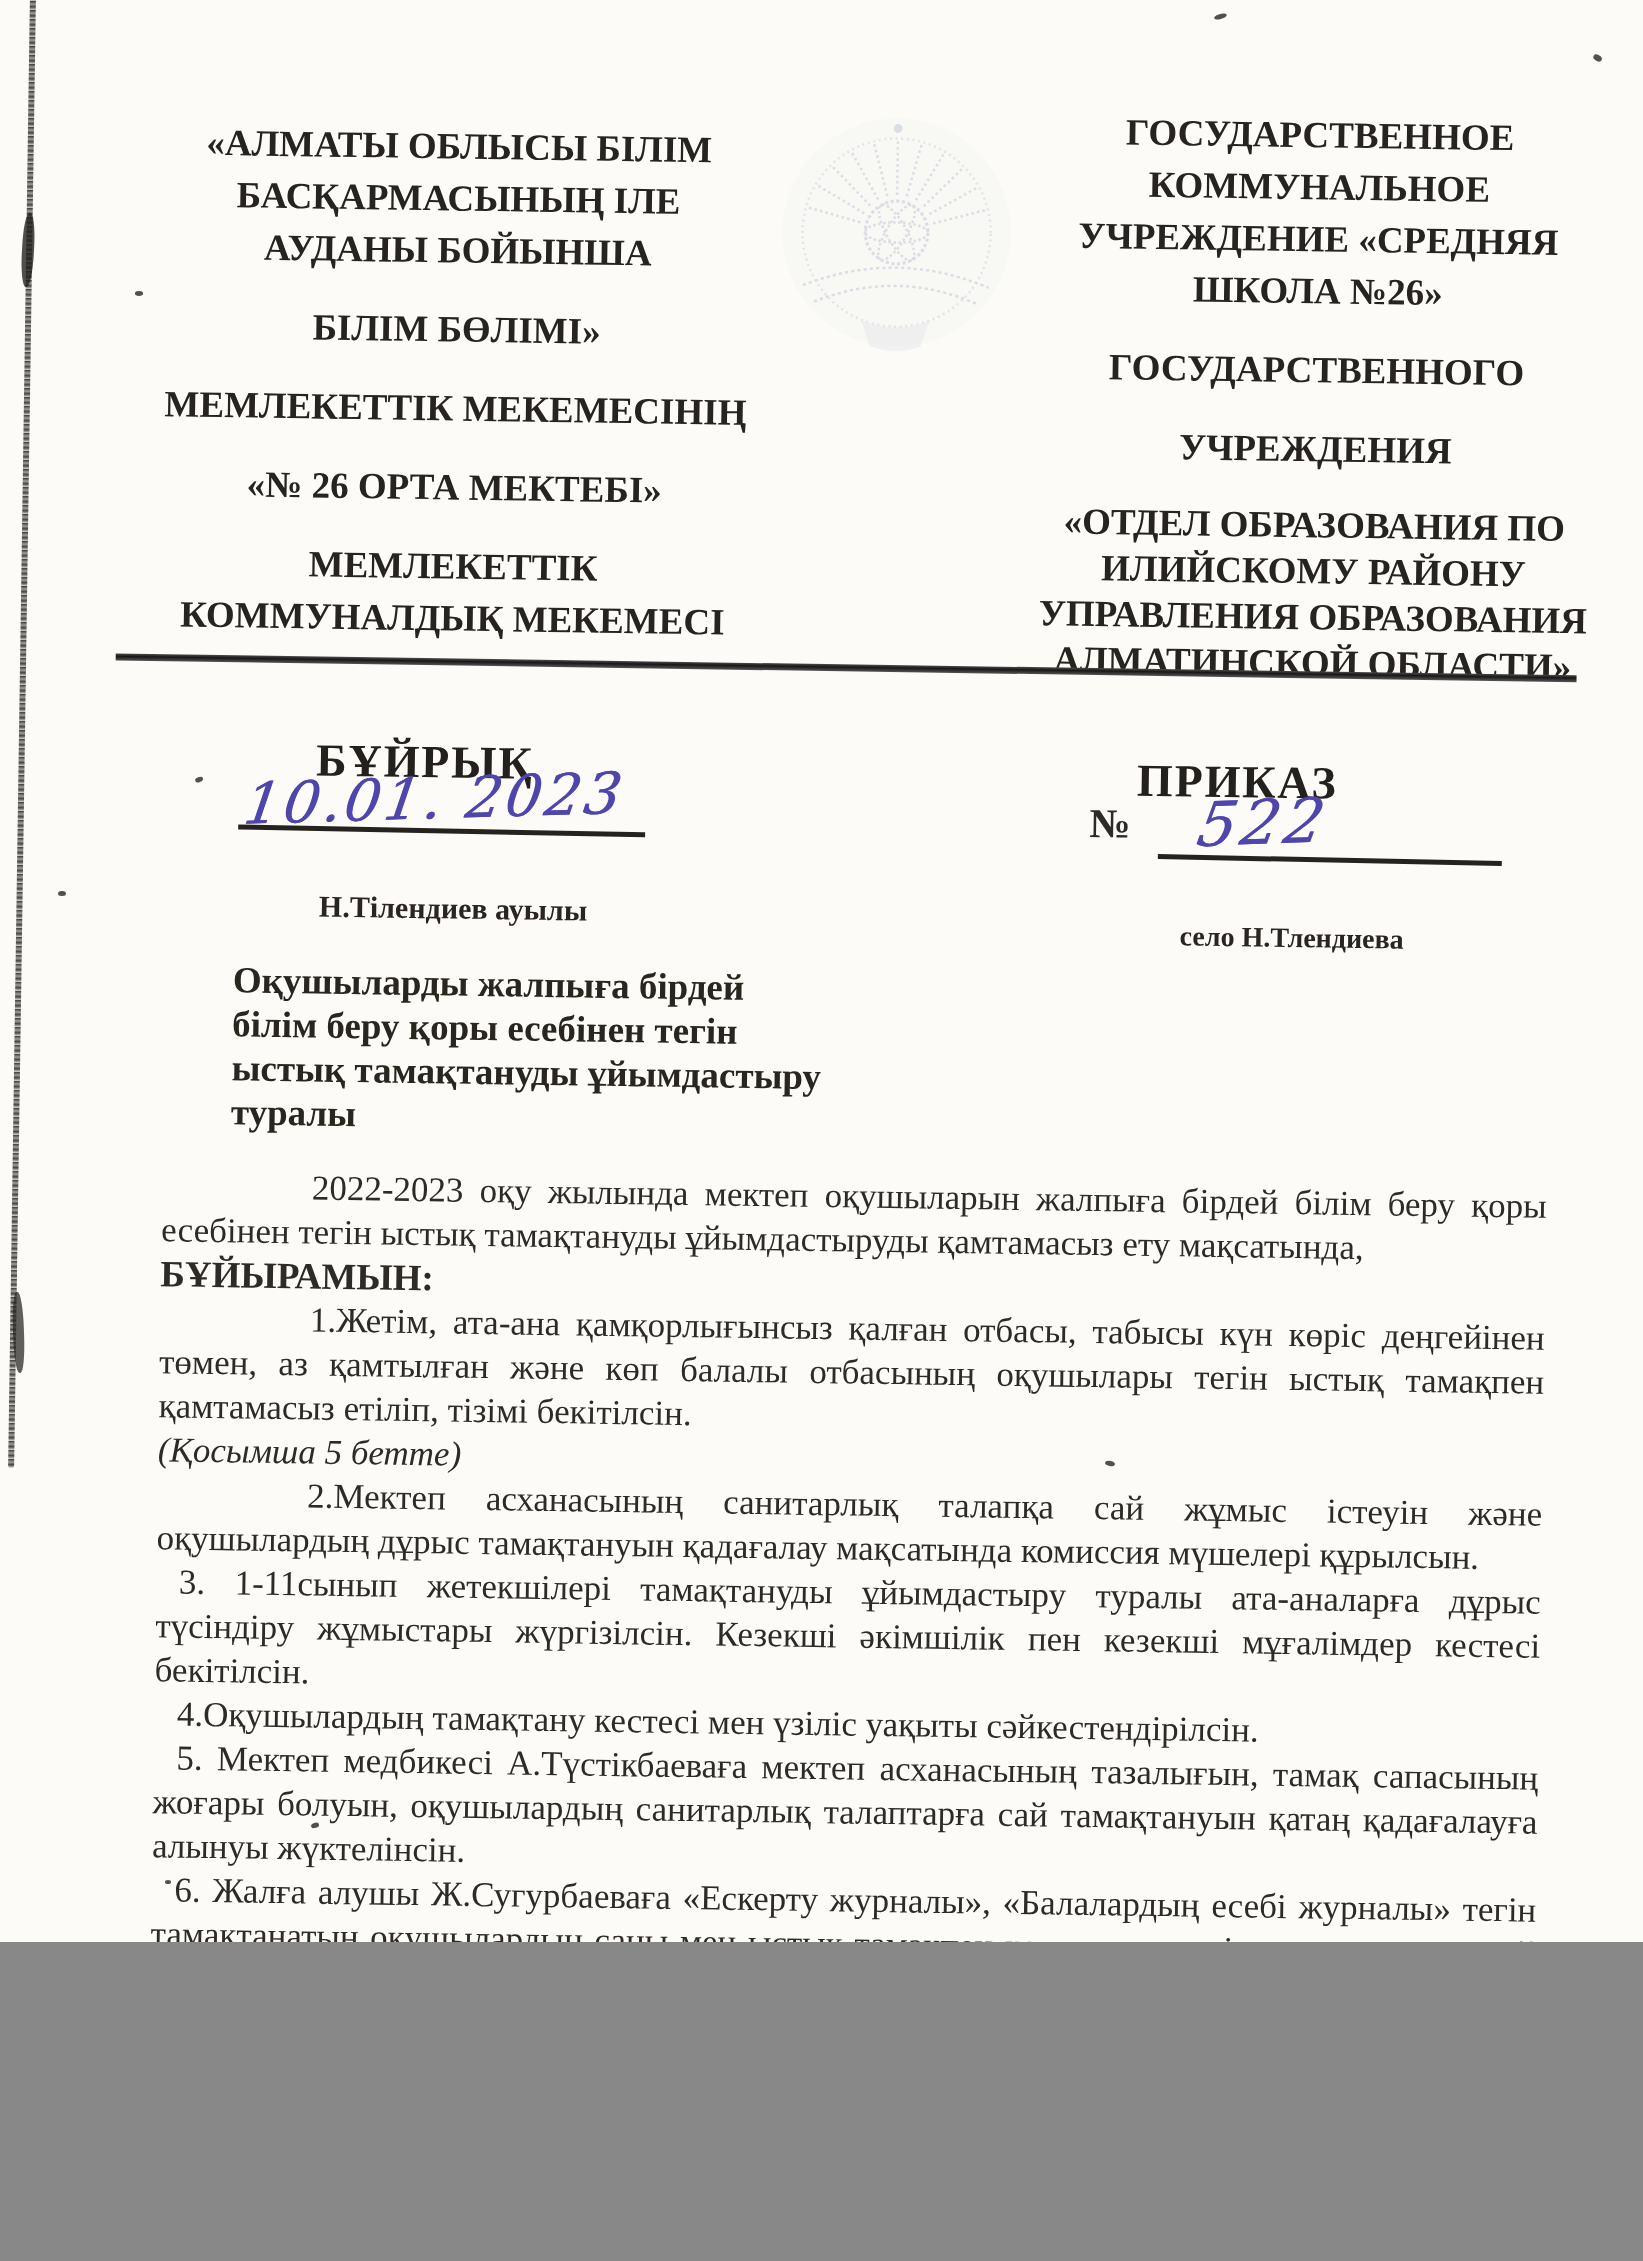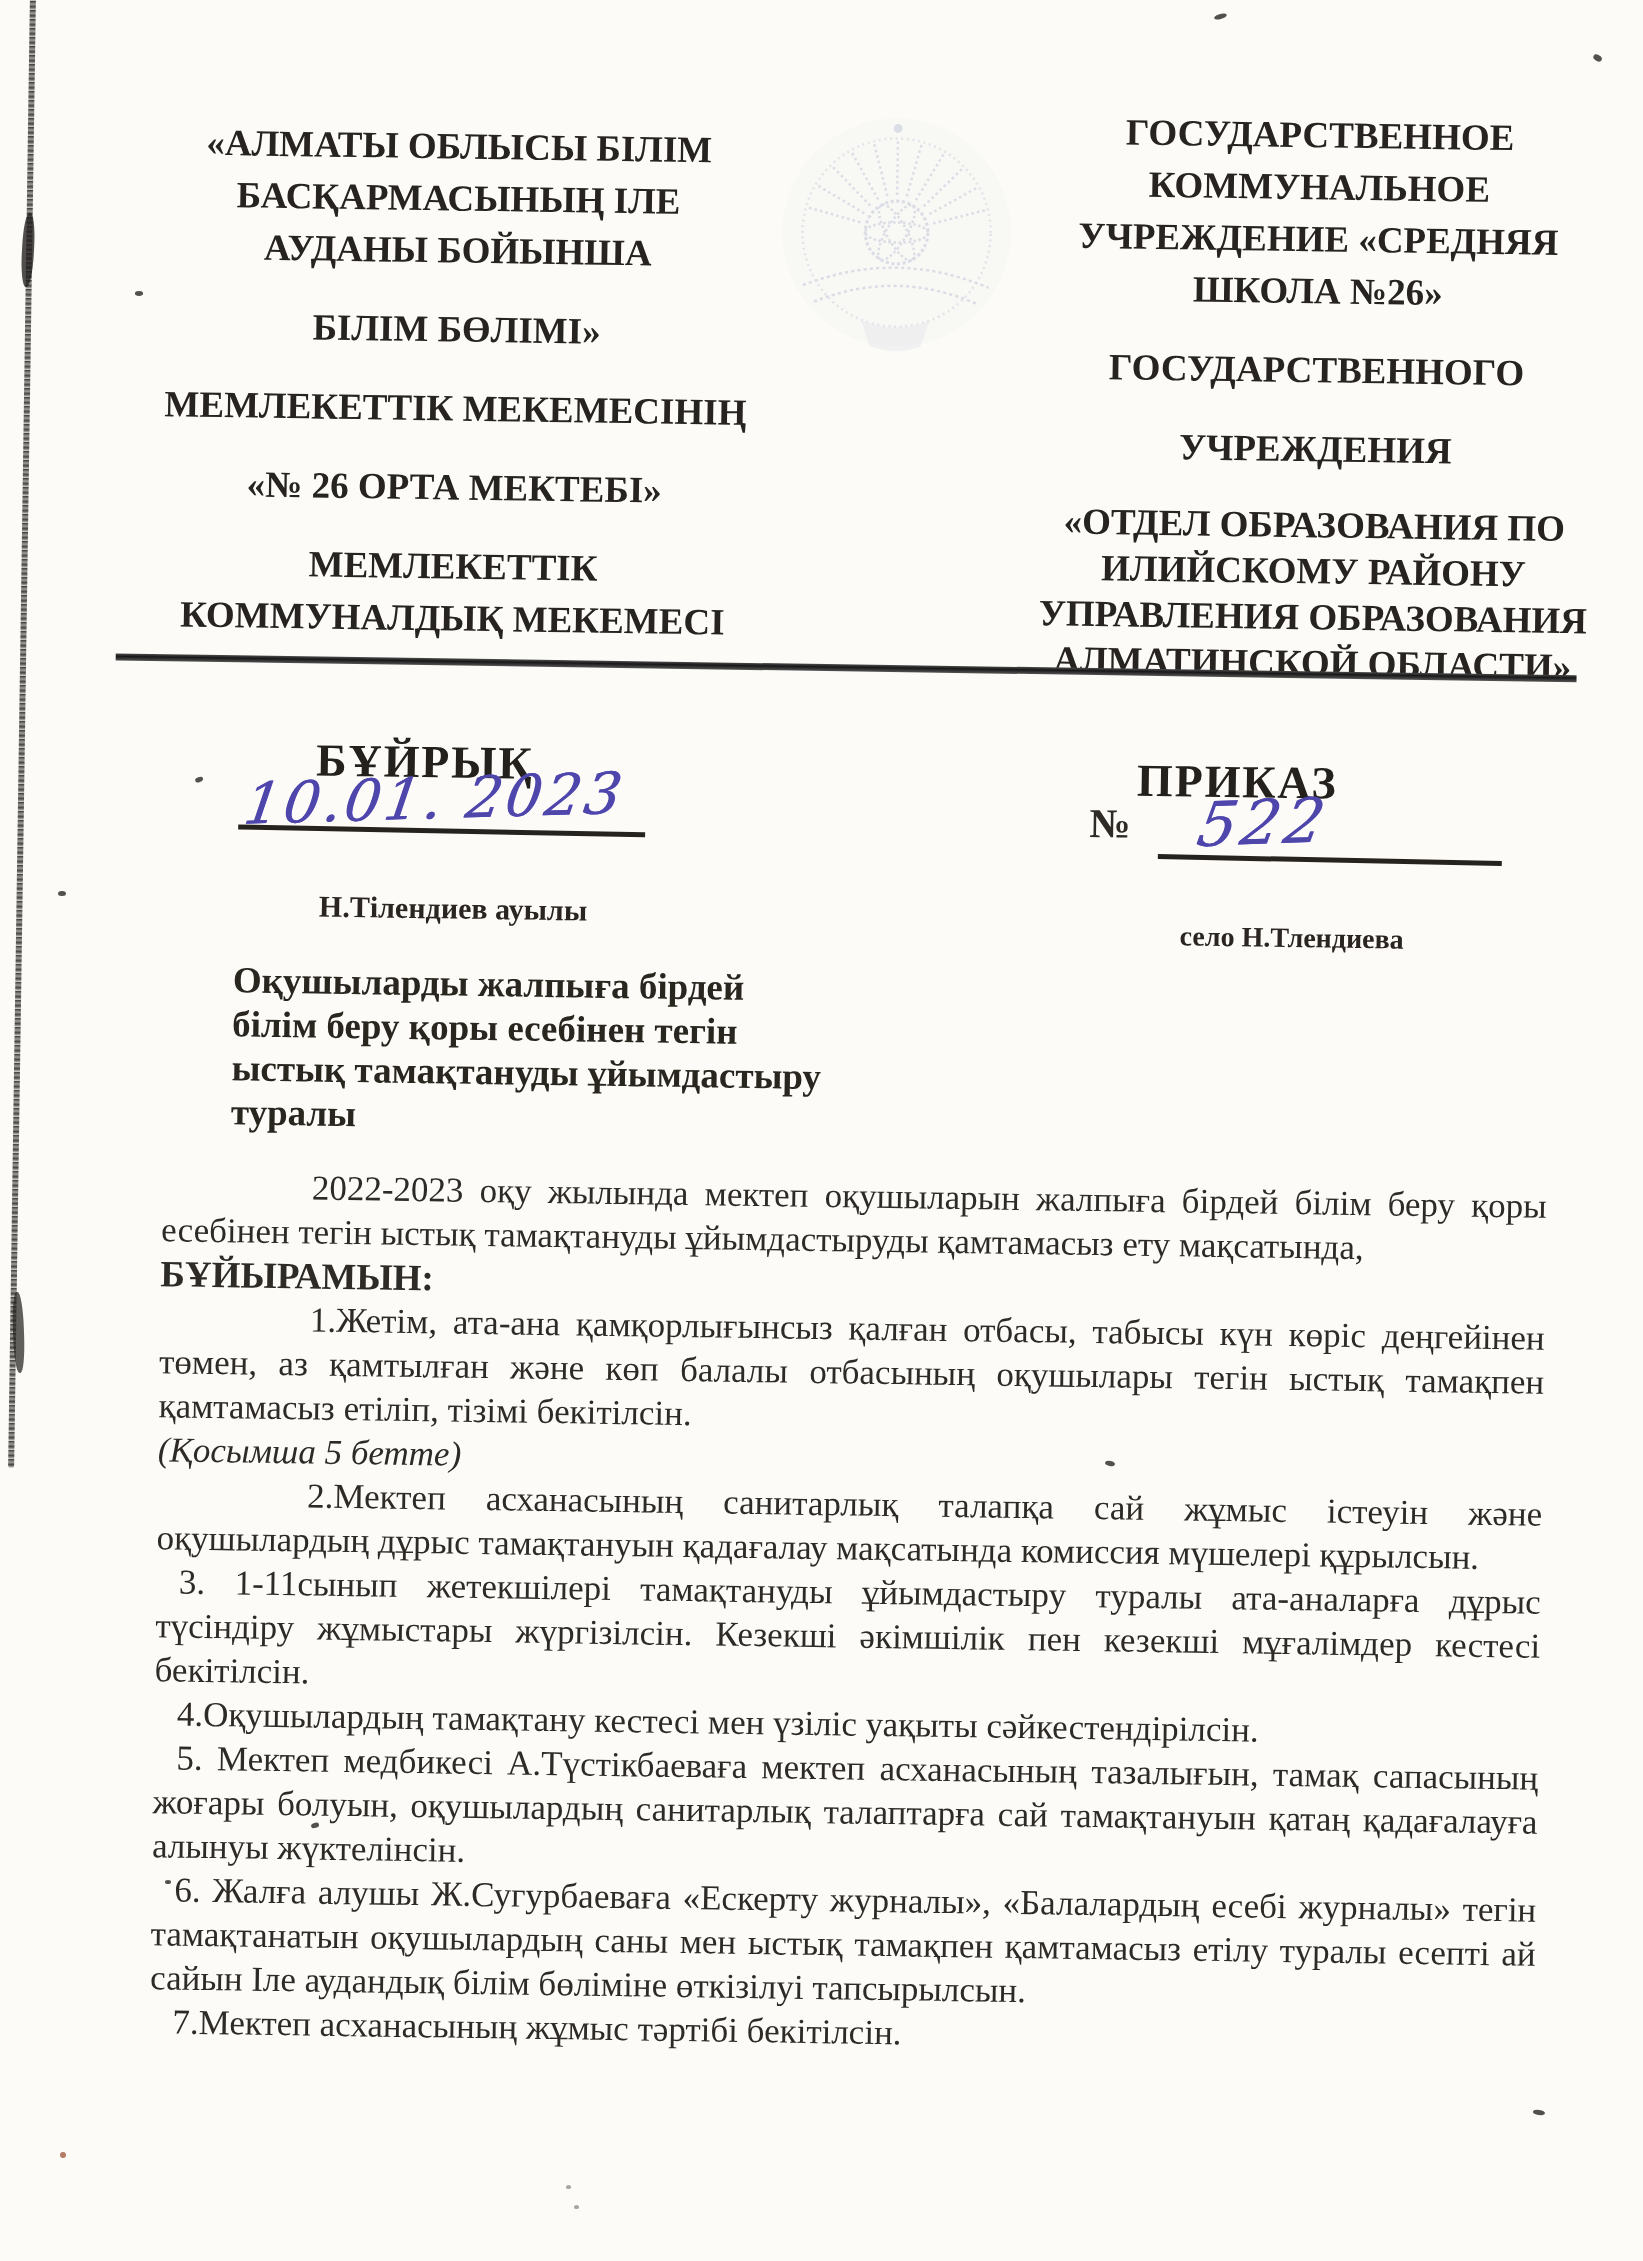--- a/index.html
+++ b/index.html
@@ -1,17 +1,17 @@
 <!DOCTYPE html>
 <html style="font-size:10.3px"><head>
 <meta charset="utf-8">
 <style>
   html,body { margin:0; padding:0; background:#888; }
   .page {
-    position:relative; width:1644px; height:2261px;
+    position:relative; width:1644px; height:1942px;
     background:#fcfbf7; overflow:hidden;
     font-family:"Liberation Serif","DejaVu Serif",serif;
     color:#2e2a26;
     text-decoration:underline;
   }
   .rot { position:absolute; inset:0; transform:rotate(0.85deg); transform-origin:822px 709px; }
 
   
   .lh-col { position:absolute; text-align:center; font-weight:bold; color:#262320; }
   .lh-left  { top:126px; left:145px;  width:612px; }

